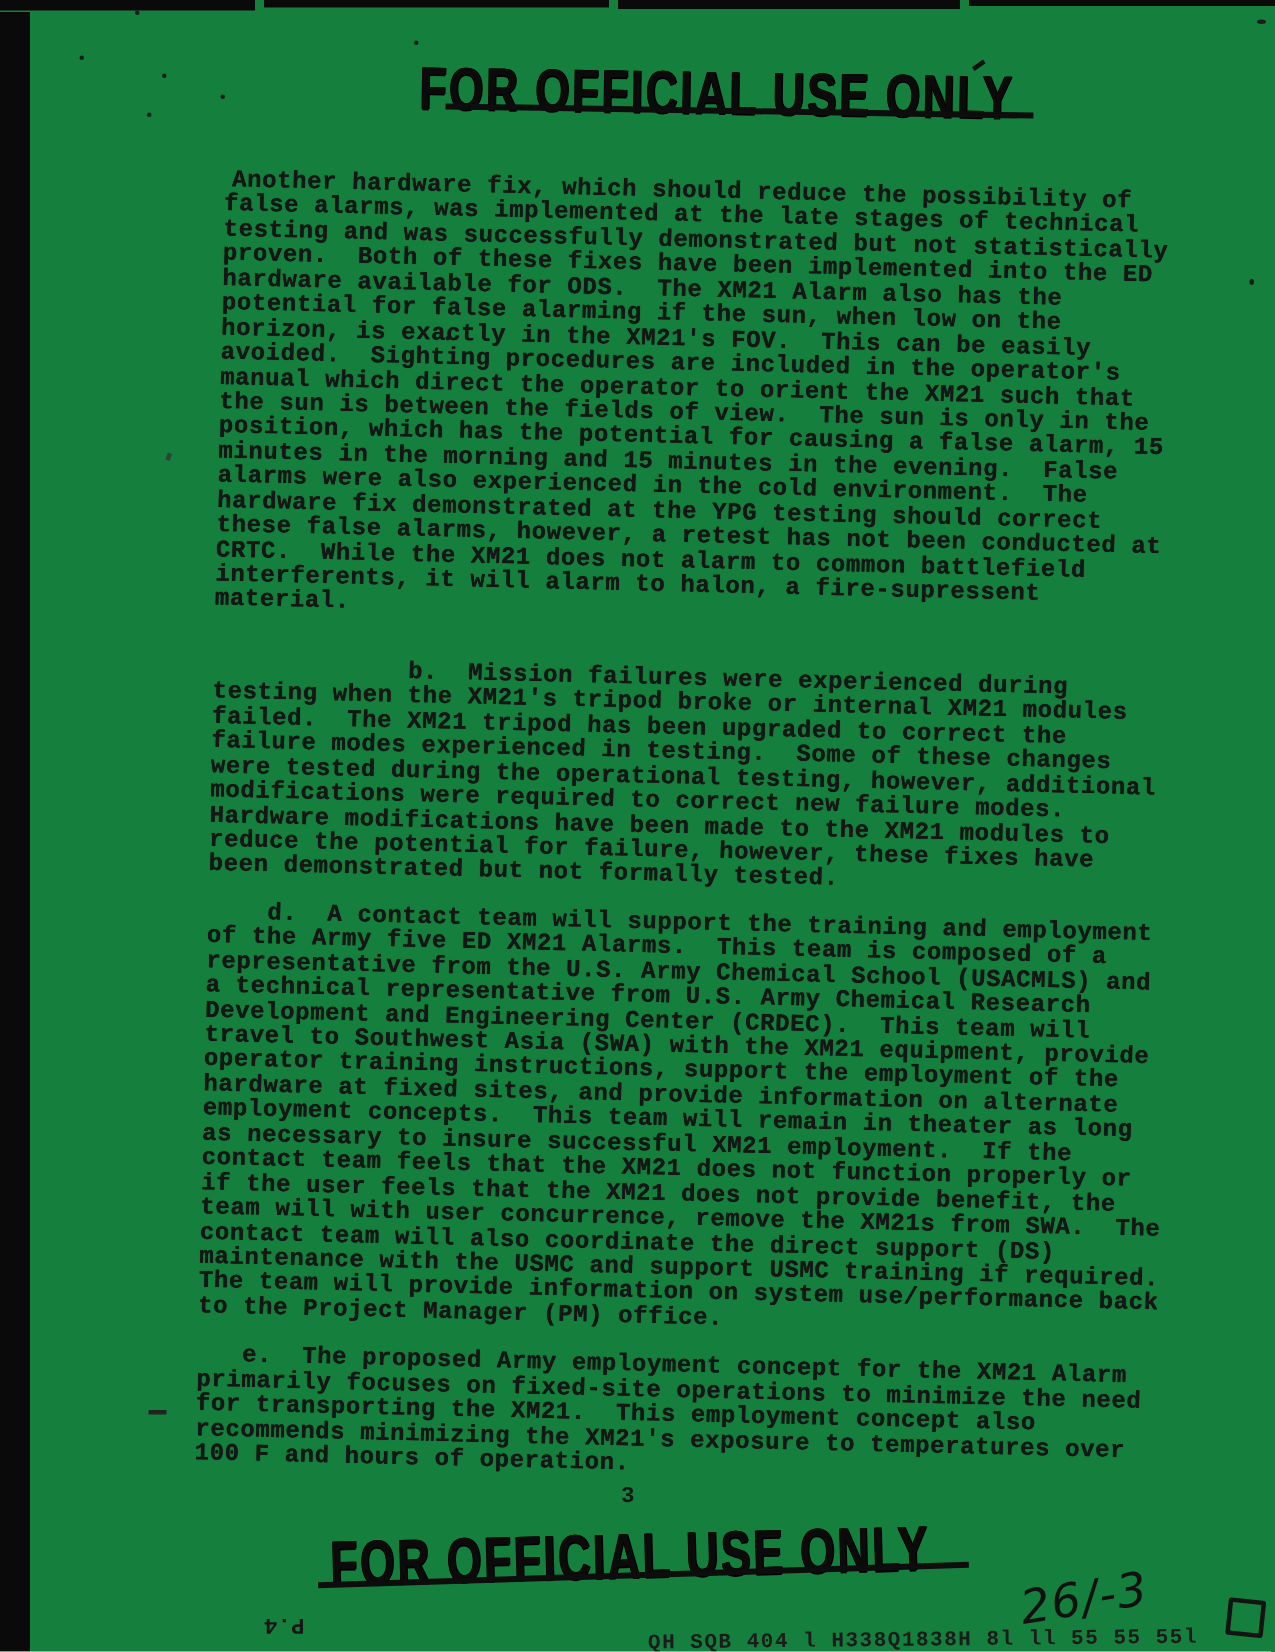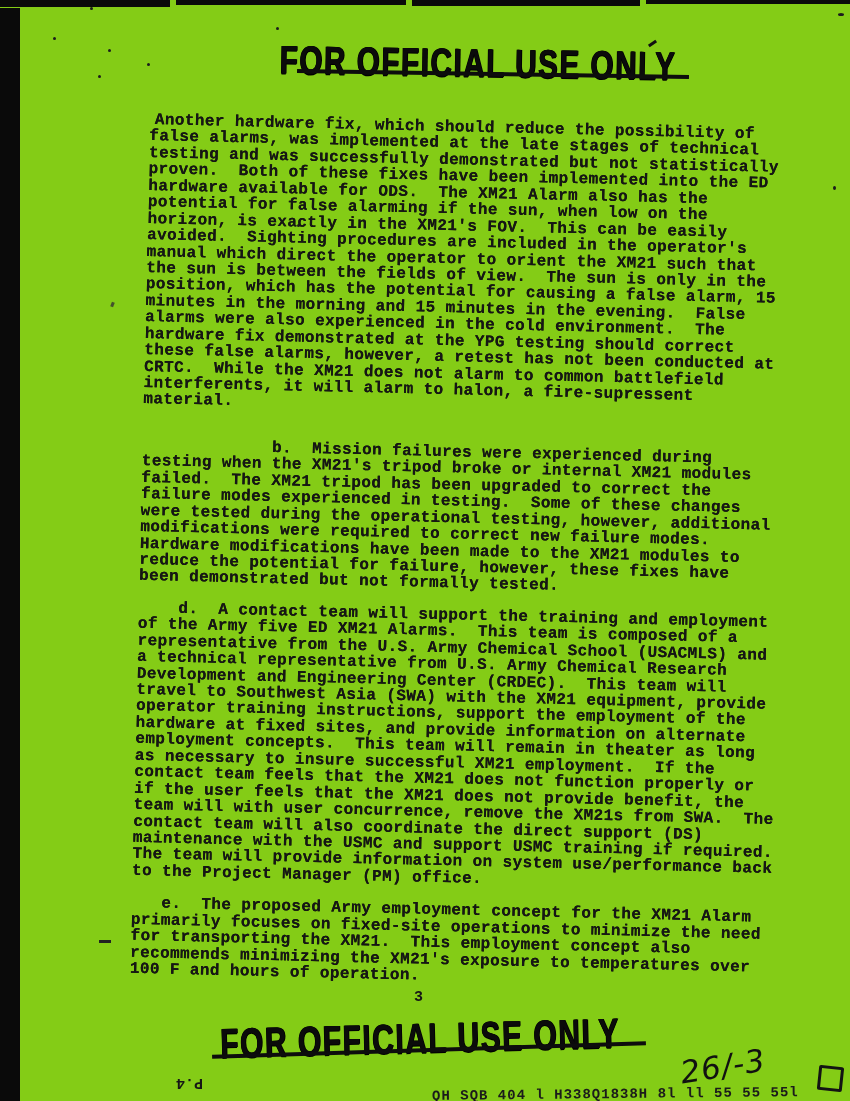--- a/index.html
+++ b/index.html
@@ -1,16 +1,16 @@
 <!DOCTYPE html>
 <html><head>
 <meta charset="utf-8">
 <style>
   html,body{margin:0;padding:0;background:#e8e8e8;}
-  #page{position:relative;width:850px;height:1101px;background:#84cc16;overflow:hidden;
+  #page{position:relative;width:850px;height:1101px;background:#15803d;overflow:hidden;
         font-family:"Liberation Mono",monospace;}
   
   .left-bar{position:absolute;left:0;top:8px;width:20px;height:1093px;background:#0a0a0a;}
   .top-strip{position:absolute;background:#0a0a0a;}
   .speck{position:absolute;background:#1c1c1c;border-radius:50%;}
   
   .stamp{position:absolute;font-family:"Liberation Sans",sans-serif;font-weight:900;
          color:#0b0b0b;letter-spacing:2px;white-space:pre;
          text-shadow:1px 0 0 #000,0 1px 0 #000,-0.5px 0 0 #000;}
   .stamp-top{top:44px;left:478px;font-size:38px;line-height:38px;

